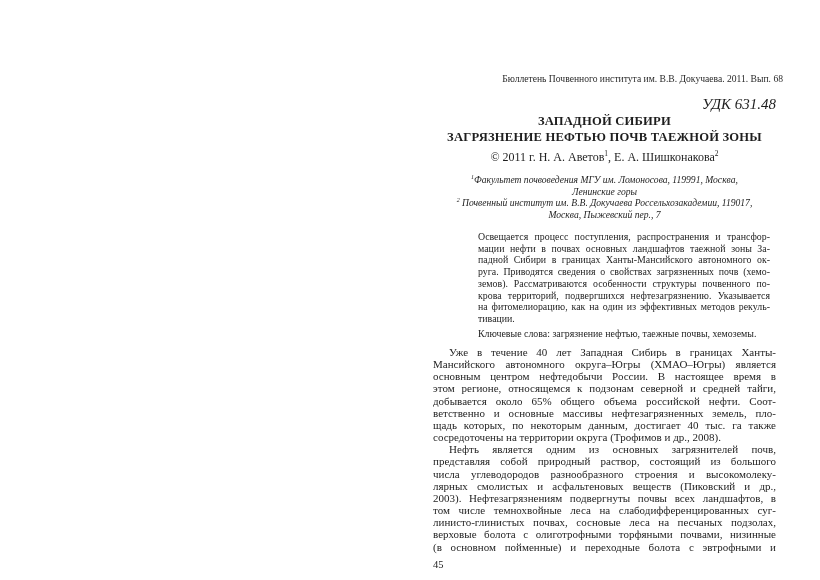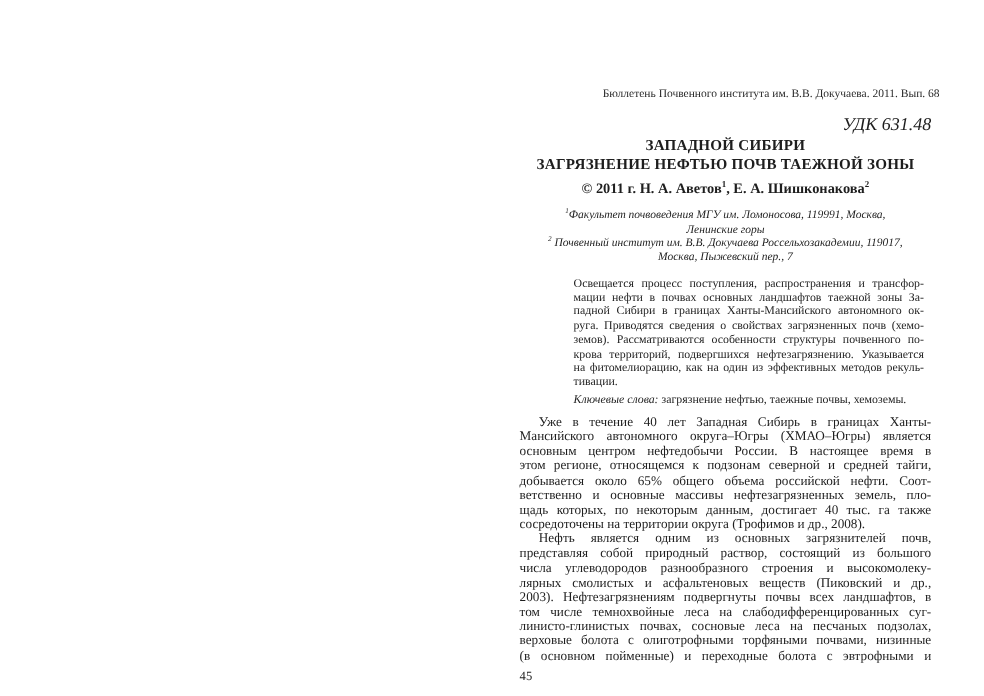--- a/index.html
+++ b/index.html
@@ -36,21 +36,21 @@
     text-align: right;
   }
   .title {
     top: 72px; left: 433px; width: 343px;
     font-size: 12.6px; font-weight: bold;
     line-height: 16px; text-align: center;
     letter-spacing: 0.2px;
   }
   .authors {
     top: 109px; left: 433px; width: 343px;
-    font-size: 12px; font-weight: bold;
+    font-size: 12px; font-weight: normal;
     text-align: center;
   }
   .authors sup, .affiliations sup {
     font-size: 0.62em;
     vertical-align: super;
     line-height: 0;
   }
   .affiliations {
     top: 133px; left: 433px; width: 343px;
     font-size: 9.6px; font-style: italic;
@@ -58,21 +58,21 @@
   }
   .abstract {
     top: 190px; left: 478px; width: 292px;
     font-size: 9.9px; line-height: 11.7px;
   }
   .keywords {
     top: 287px; left: 478px; width: 292px;
     font-size: 9.9px; line-height: 11.7px;
     text-align: left;
   }
-  .keywords .kw-label { font-style: italic; }
+  .keywords .kw-label { }
   .body-text {
     top: 305px; left: 433px; width: 343px;
     font-size: 11px; line-height: 12.15px;
   }
   .page-number {
     top: 518px; left: 433px; width: 330px;
     font-size: 10.5px; 
   }
   .jl { text-align: justify; text-align-last: justify; }
   .fi { text-indent: 16px; }

